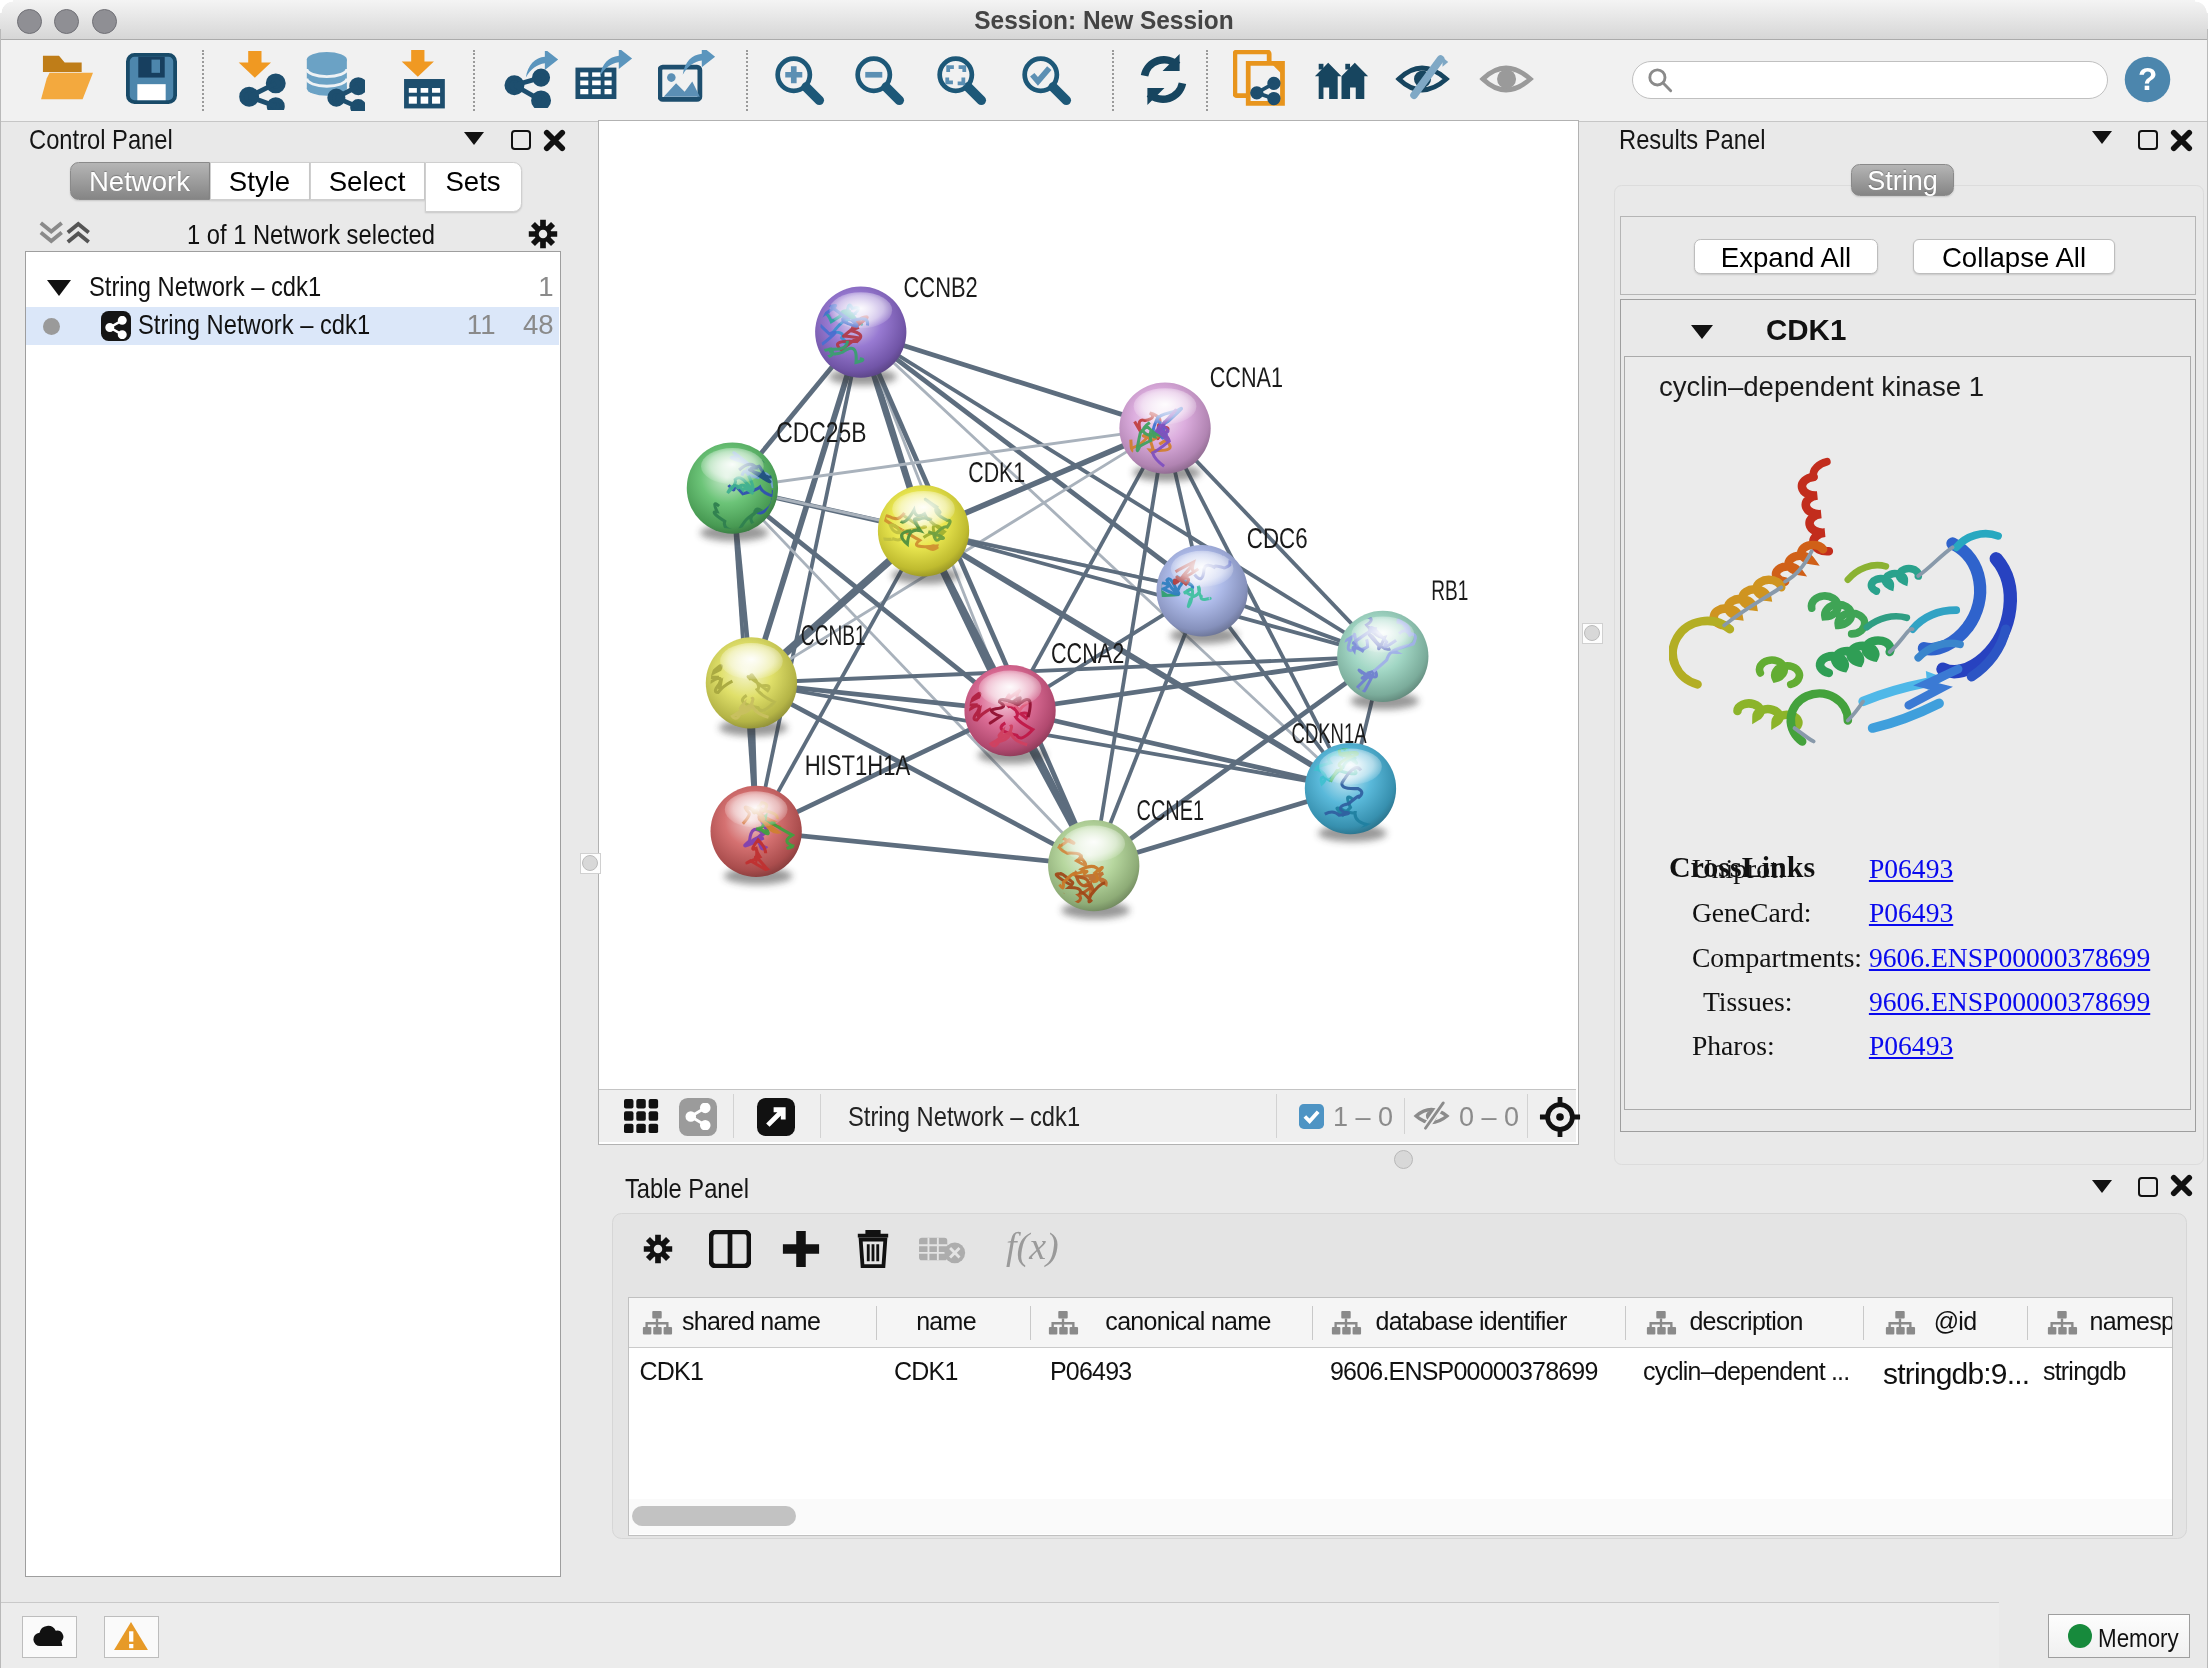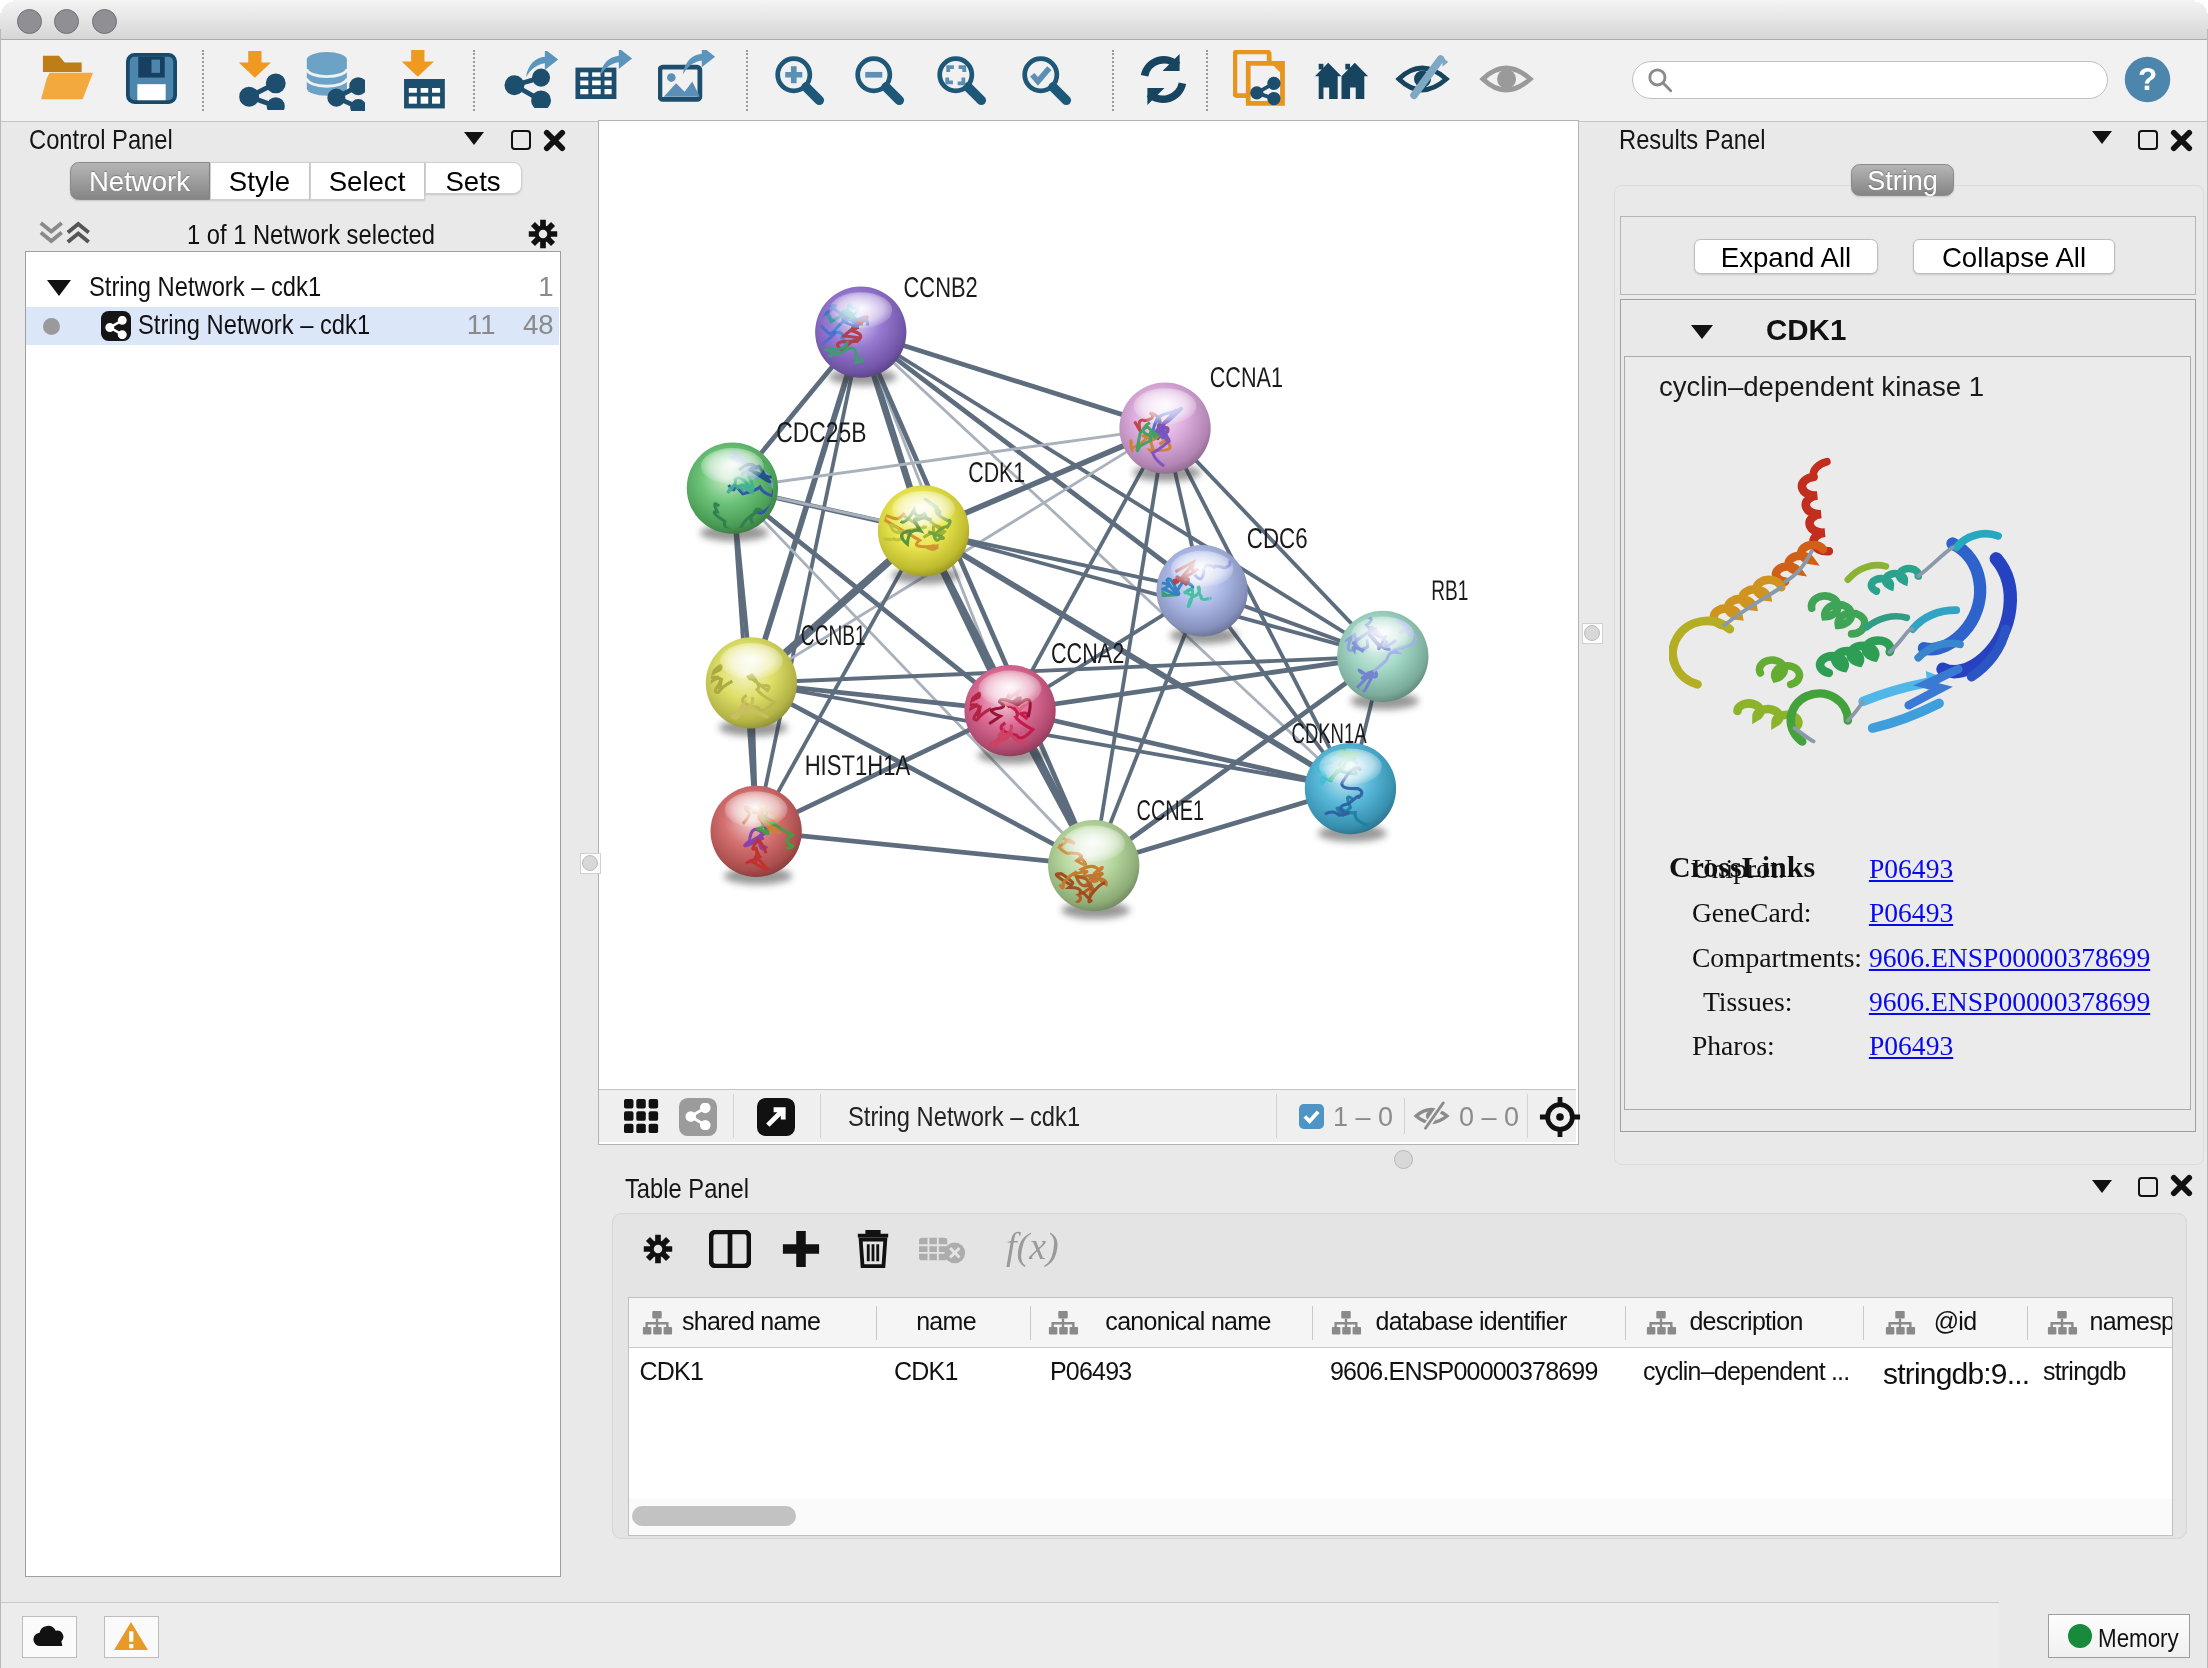--- a/index.html
+++ b/index.html
@@ -33,20 +33,21 @@
 <body>
 <div id="app">
   <div class="cornL"></div>
     <div class="cornR"></div>
     <div class="sideL"></div>
     <div class="sideR"></div>
   <div class="abs" id="titlebar">
     <div class="tlight" style="left:17px;"></div>
     <div class="tlight" style="left:54px;"></div>
     <div class="tlight" style="left:92px;"></div>
+    <div id="wtitle"><span style="display:inline-block;transform:scaleX(0.94)">Session: New Session</span></div>
   </div>
   <div class="abs" id="toolbar">
     <div class="tbi" style="left:40px;top:13.3px;"><svg width="55" height="51" viewBox="0 0 58 54">
       <path fill="#bf7d18" d="M3 3 h17 l6 7 h18 v10 H3 z"></path>
       <path fill="#f3a93e" d="M10 21 h46 l-11 28 H1 l6 -22 z"></path>
     </svg></div>
     <div class="tbi" style="left:126px;top:13.3px;"><svg width="51" height="51" viewBox="0 0 54 54">
       <rect x="2" y="2" width="50" height="50" rx="7" fill="#4d86ac" stroke="#184a68" stroke-width="4"></rect>
       <path fill="#173f5f" d="M13 4 h28 v22 H13 z"></path>
       <rect x="27" y="7" width="9" height="14" fill="#4d86ac"></rect>
@@ -185,21 +186,21 @@
   <div class="abs" id="controlpanel" style="left:9.5px;top:122px;width:579px;height:1453px;">
     <div class="ptitle" style="position:absolute;left:19px;top:1.9px;"><span class="nrw">Control Panel</span></div>
     <div class="ph-tri" style="left:454px;top:9.5px;"></div>
     <div class="ph-sq" style="left:501px;top:7.6px;"></div>
     <div style="position:absolute;left:532px;top:5.7px;"><svg width="25" height="25" viewBox="0 0 26 26">
           <path d="M5 5 L21 21 M21 5 L5 21" stroke="#111" stroke-width="6" stroke-linecap="round"></path>
         </svg></div>
     <div class="tabb tabsel" style="left:60px;top:40px;width:140px;height:38px;line-height:38px;border-top-right-radius:0;border-bottom-right-radius:0;">Network</div>
     <div class="tabb" style="left:200px;top:40px;width:100px;height:38px;line-height:38px;border-radius:0;">Style</div>
     <div class="tabb" style="left:300px;top:40px;width:115px;height:38px;line-height:38px;border-radius:0;">Select</div>
-    <div class="tabb" style="left:415px;top:40px;width:97px;height:32px;line-height:38px;border-top-left-radius:0;border-bottom-left-radius:0;">Sets</div>
+    <div class="tabb" style="left:415px;top:40px;width:97px;height:50px;line-height:38px;border-top-left-radius:0;border-bottom-left-radius:0;">Sets</div>
     <svg width="28.5" height="23" viewBox="0 0 30 24" style="position:absolute;left:27px;top:99px;">
         <g fill="none" stroke="#8a8a8a" stroke-width="4">
           <path d="M4 2 l11 9 11-9"></path>
           <path d="M4 12 l11 9 11-9"></path>
         </g>
       </svg>
     <svg width="28.5" height="23" viewBox="0 0 30 24" style="position:absolute;left:54px;top:99px;">
         <g fill="none" stroke="#555" stroke-width="4">
           <path d="M4 22 l11-9 11 9"></path>
           <path d="M4 12 l11-9 11 9"></path>

